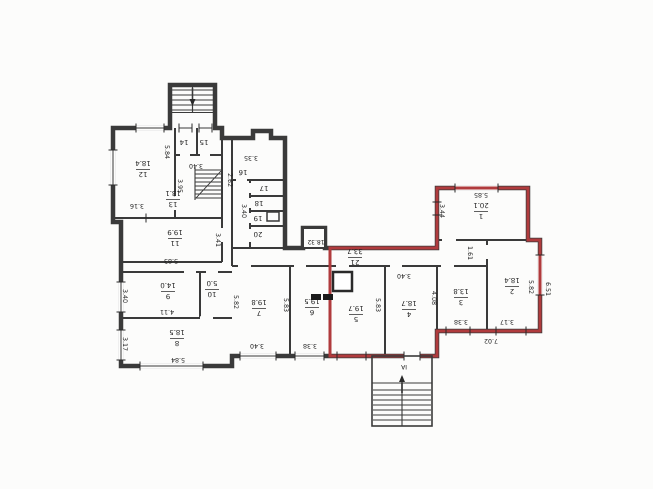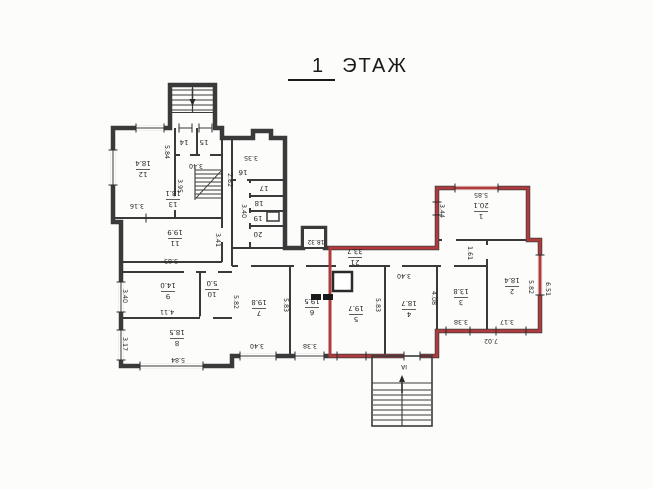--- a/index.html
+++ b/index.html
@@ -14,23 +14,20 @@
   .rn,.ra{font-size:7px;text-anchor:middle;font-family:"DejaVu Sans",sans-serif;}
   .dm{font-size:6.3px;text-anchor:middle;font-family:"DejaVu Sans",sans-serif;}
   .sm{font-size:6px;text-anchor:middle;font-family:"DejaVu Sans",sans-serif;}
   .ul{stroke:#1b1b1b;stroke-width:0.7;}
 </style>
 </head>
 <body>
 
 <div id="page">
 
-  <div id="title">
-    <span class="num">1</span><span class="word">ЭТАЖ</span>
-  </div>
 
   <svg width="653" height="489" viewBox="0 0 653 489">
 
     <g stroke="#3a3a3a" fill="none">
       <path stroke-width="4.5" d="M113,128 H170 V85 H215 V128 H222 V138 H253 V131 H271 V138 H285 V248 H303 V228 H325 V248 H437 V188 H528 V240 H540 V331 H437 V356 H232 V366 H121 V222 H113 Z"></path>
     </g>
 
     <g stroke="#3a3a3a" stroke-width="2" fill="none">
       <path d="M175,128 V218 M197,128 V155 M175,155 H222 M113,218 H222
                M222,138 V262 M232,138 V266

